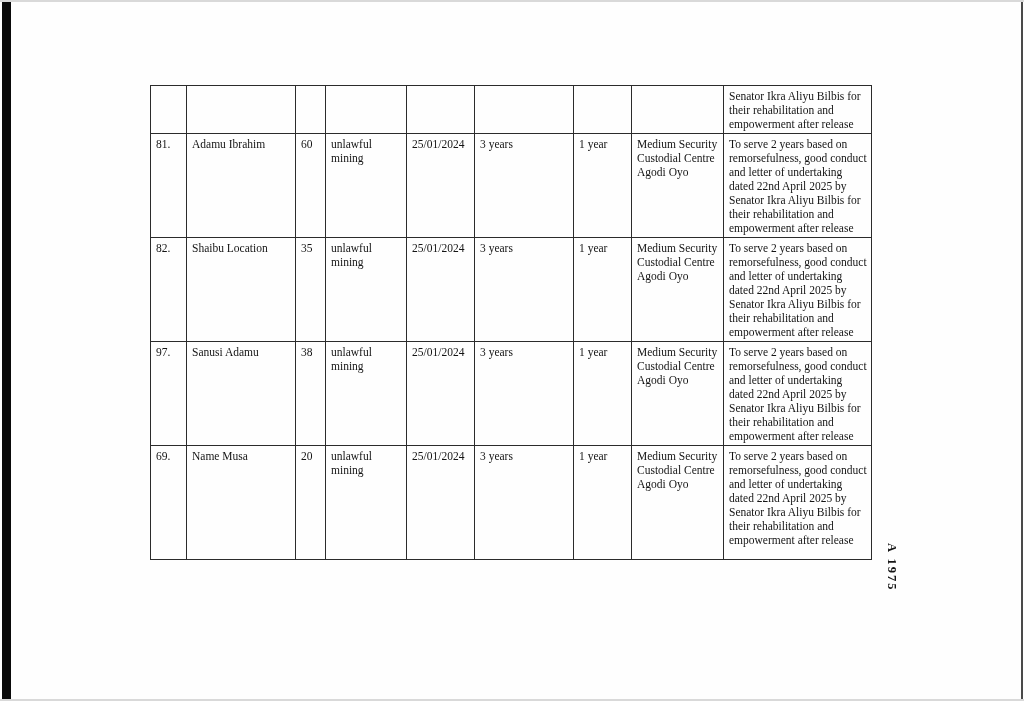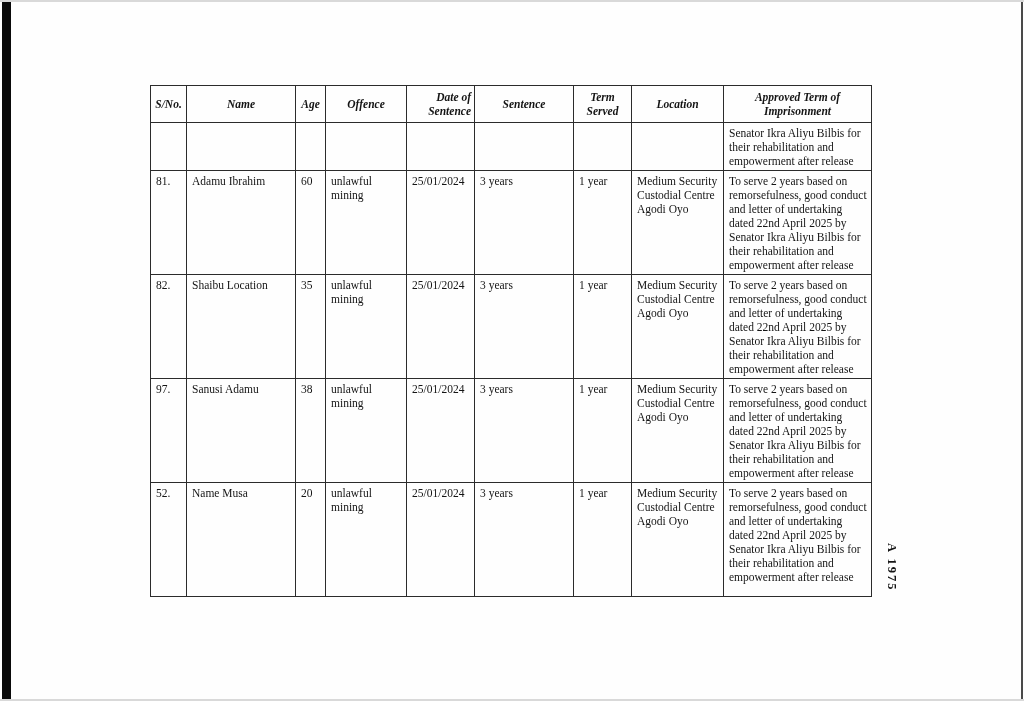--- a/index.html
+++ b/index.html
@@ -112,31 +112,20 @@
         <col style="width:109px">
         <col style="width:30px">
         <col style="width:81px">
         <col style="width:68px">
         <col style="width:99px">
         <col style="width:58px">
         <col style="width:92px">
         <col style="width:148px">
       </colgroup>
       <tbody>
-          <tr class="row-header">
-        <th>S/No.</th>
-        <th>Name</th>
-        <th>Age</th>
-        <th>Offence</th>
-        <th class="h-right">Date of Sentence</th>
-        <th>Sentence</th>
-        <th>Term Served</th>
-        <th>Location</th>
-        <th>Approved Term of Imprisonment</th>
-      </tr>
       <tr class="row-carryover">
         <td></td>
         <td></td>
         <td></td>
         <td></td>
         <td></td>
         <td></td>
         <td></td>
         <td></td>
         <td>Senator Ikra Aliyu Bilbis for their rehabilitation and empowerment after release</td>
@@ -168,21 +157,21 @@
         <td>Sanusi Adamu</td>
         <td>38</td>
         <td>unlawful mining</td>
         <td>25/01/2024</td>
         <td>3 years</td>
         <td>1 year</td>
         <td>Medium Security Custodial Centre Agodi Oyo</td>
         <td>To serve 2 years based on remorsefulness, good conduct and letter of undertaking dated 22nd April 2025 by Senator Ikra Aliyu Bilbis for their rehabilitation and empowerment after release</td>
       </tr>
       <tr class="row-h114">
-        <td>52.</td>
+        <td>69.</td>
         <td>Name Musa</td>
         <td>20</td>
         <td>unlawful mining</td>
         <td>25/01/2024</td>
         <td>3 years</td>
         <td>1 year</td>
         <td>Medium Security Custodial Centre Agodi Oyo</td>
         <td>To serve 2 years based on remorsefulness, good conduct and letter of undertaking dated 22nd April 2025 by Senator Ikra Aliyu Bilbis for their rehabilitation and empowerment after release</td>
       </tr>
     </tbody>

